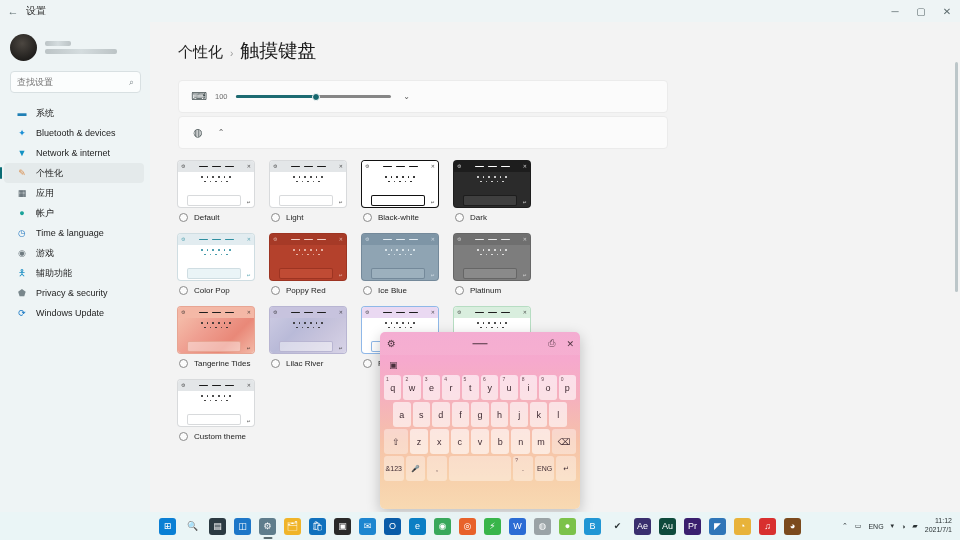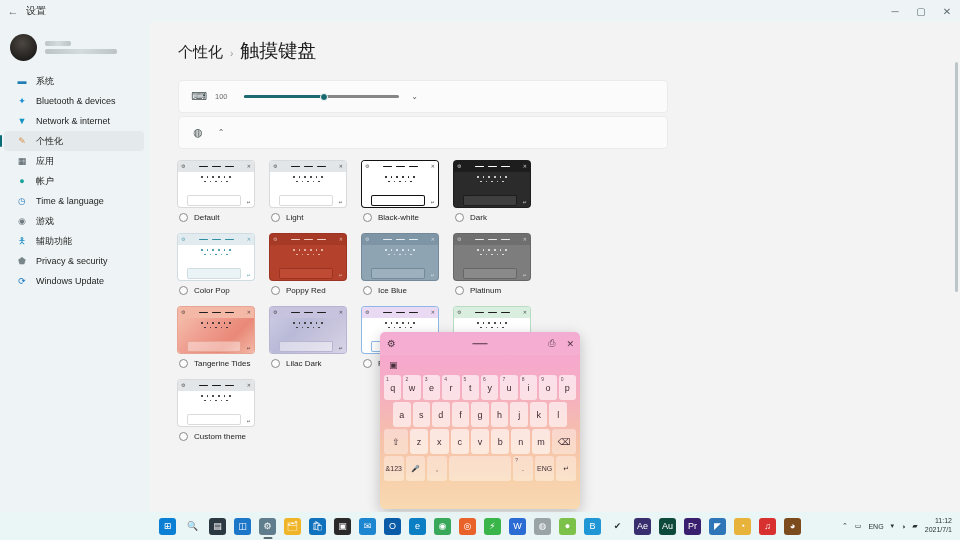--- a/index.html
+++ b/index.html
@@ -106,21 +106,21 @@
 
   .card {
     background: #fbfbfb; border: 1px solid #ebebeb; border-radius: 4px;
     margin-bottom: 3px; width: 490px;
   }
   .card-row {
     height: 31px; display: flex; align-items: center; padding: 0 10px 0 12px; gap: 10px;
   }
   .row-ico { width: 14px; font-size: 11px; color: #3e4a4c; text-align:center;}
   .row-label { font-size: 8.5px; color: #1d1d1d; flex: 1; }
-  .slider-wrap { display: flex; align-items: center; gap: 16px; }
+  .slider-wrap { display: flex; align-items: center; gap: 8px; }
   .slider-val { font-size: 7.5px; color: #6c6c6c; }
   .slider {
     width: 155px; height: 3px; background: #868686; border-radius: 2px;
     position: relative;
   }
   .slider-fill {
     position: absolute; left: 0; top: 0; height: 3px;
     background: #1d6b72; border-radius: 2px; width: 52%;
   }
   .slider-thumb {
@@ -259,20 +259,24 @@
 
       <div class="sidebar">
         <div class="profile">
           <div class="avatar"></div>
           <div class="prof-lines">
             <div class="blurline bl1"></div>
             <div class="blurline bl2"></div>
           </div>
         </div>
 
+        <div class="search-box">
+          <input placeholder="查找设置" style="">
+          <span class="search-ico">⌕</span>
+        </div>
 
         <div class="nav" id="nav-list">
             <div class="nav-item">
               <span class="nav-ico" style="color: rgb(31, 127, 181);">▬</span>
               <span>系统</span>
             </div>
             <div class="nav-item">
               <span class="nav-ico" style="color: rgb(26, 143, 214);">✦</span>
               <span>Bluetooth &amp; devices</span>
             </div>
@@ -695,21 +699,21 @@
                     <span class="kb-dot" style="background: rgb(43, 43, 43);"></span>
                     <span class="kb-dot" style="background: rgb(43, 43, 43);"></span>
                     <span class="kb-dot" style="background: rgb(43, 43, 43);"></span>
                   </div>
                   <div class="kb-space" style="background: rgba(255, 255, 255, 0.45); box-shadow: rgb(184, 181, 210) 0px 0px 0px 1px;"></div>
                   <div class="kb-enter" style="color: rgb(29, 29, 29);">↵</div>
                 </div>
               </div>
               <div class="theme-label">
                 <span class="radio"></span>
-                <span class="theme-name">Lilac Dark</span>
+                <span class="theme-name">Lilac River</span>
               </div>
             </div>
             <div class="theme-cell">
               <div class="thumb" style="background: rgb(255, 255, 255); box-shadow: rgb(143, 184, 232) 0px 0px 0px 1px;">
                 <div class="kb-top" style="background: rgb(234, 217, 242);">
                   <span class="kb-mini-ico" style="color: rgb(29, 29, 29);">⚙</span>
                   <span class="kb-top-dashes">
                     <span class="kb-dash" style="background: rgb(29, 29, 29);"></span>
                     <span class="kb-dash" style="background: rgb(29, 29, 29);"></span>
                     <span class="kb-dash" style="background: rgb(29, 29, 29);"></span>

